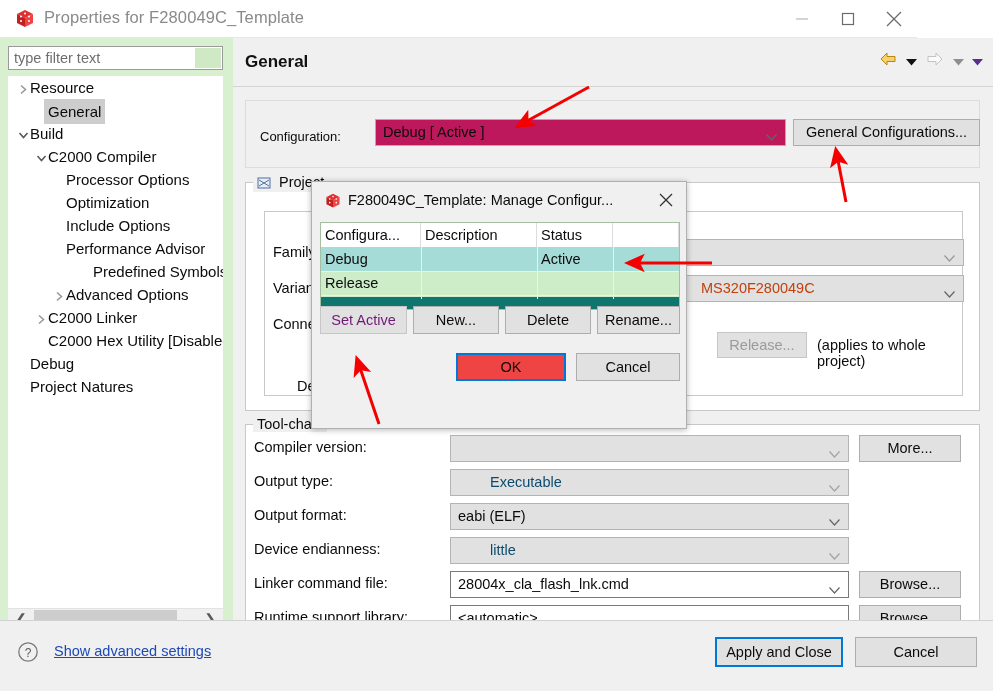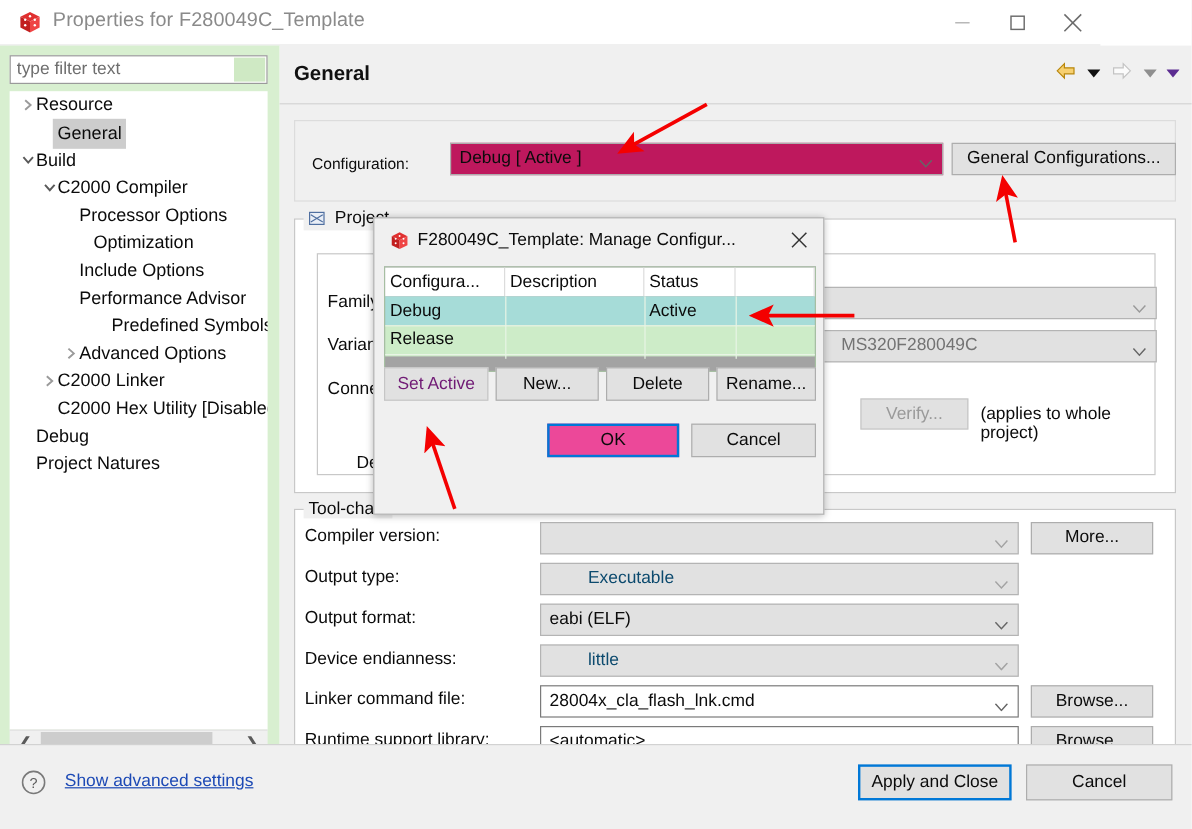--- a/index.html
+++ b/index.html
@@ -184,21 +184,21 @@
   #dlg-title-icon{ position:absolute; left:12px; top:10px; }
   #dlg-title{
     position:absolute; left:36px; top:10px; font-size:14.5px; white-space:nowrap;
   }
   #dlg-close{
     position:absolute; right:4px; top:4px; width:32px; height:28px; cursor:default;
   }
   #dlg-close svg{ position:absolute; left:50%; top:50%; transform:translate(-50%,-50%); }
   #dlg-table{
     position:absolute; left:8px; top:40px; width:360px; height:88px;
-    border:1px solid #a6bfa2; background:#a3a3a3;
+    border:1px solid #a6bfa2; background:#0f766e;
   }
   .dt-row{ position:absolute; left:0; width:358px; height:24px; }
   .dt-row.head{ top:0; background:#ffffff; }
   .dt-row.r0{ top:24px; background:#a6dcd8; }
   .dt-row.r1{ top:48px; background:#cdecc8; }
   .dt-row.r2{ top:72px; background:#cdecc8; height:2px;}
   .dt-cell{ position:absolute; top:0; height:24px; line-height:24px; font-size:14.5px; padding-left:4px; white-space:nowrap; overflow:hidden; }
   .c0{ left:0; width:100px; }
   .c1{ left:100px; width:116px; }
   .c2{ left:216px; width:76px; }
@@ -210,21 +210,21 @@
   .dbtn{
     position:absolute; height:28px; background:#e1e1e1; border:1px solid #adadad;
     text-align:center; line-height:26px; font-size:14.5px;
   }
   #dbtn-setactive{ left:8px; top:124px; width:87px; color:#701a75; border-color:#c6c6c6; }
   #dbtn-new{ left:101px; top:124px; width:86px; }
   #dbtn-delete{ left:193px; top:124px; width:86px; }
   #dbtn-rename{ left:285px; top:124px; width:83px; }
   #dbtn-ok{
     position:absolute; left:144px; top:171px; width:110px; height:28px;
-    background:#ec4899; border:2px solid #0078d7; text-align:center; line-height:24px; font-size:14.5px;
+    background:#ef4444; border:2px solid #0078d7; text-align:center; line-height:24px; font-size:14.5px;
   }
   #dbtn-cancel{
     position:absolute; left:264px; top:171px; width:104px; height:28px;
     background:#e1e1e1; border:1px solid #adadad; text-align:center; line-height:26px; font-size:14.5px;
   }
 
   
   #arrows{ position:absolute; left:0; top:0; width:993px; height:691px; pointer-events:none; }
 </style>
 </head>
@@ -273,21 +273,21 @@
             <polyline points="2,1.5 6.5,5.5 2,9.5" fill="none" stroke="#9a9a9a" stroke-width="1.6"></polyline>
           </svg></span><span class="tlabel">Resource</span></div>
       <div class="tnode sel" style="padding-left: 26px;"><span class="twist"></span><span class="tlabel">General</span></div>
       <div class="tnode" style="padding-left: 8px;"><span class="twist"><svg width="11" height="9" viewBox="0 0 11 9">
             <polyline points="1.5,2 5.5,6.5 9.5,2" fill="none" stroke="#5a5a5a" stroke-width="1.6"></polyline>
           </svg></span><span class="tlabel">Build</span></div>
       <div class="tnode" style="padding-left: 26px;"><span class="twist"><svg width="11" height="9" viewBox="0 0 11 9">
             <polyline points="1.5,2 5.5,6.5 9.5,2" fill="none" stroke="#5a5a5a" stroke-width="1.6"></polyline>
           </svg></span><span class="tlabel">C2000 Compiler</span></div>
       <div class="tnode" style="padding-left: 44px;"><span class="twist"></span><span class="tlabel">Processor Options</span></div>
-      <div class="tnode" style="padding-left: 56px;"><span class="twist"></span><span class="tlabel">Optimization</span></div>
+      <div class="tnode" style="padding-left: 44px;"><span class="twist"></span><span class="tlabel">Optimization</span></div>
       <div class="tnode" style="padding-left: 44px;"><span class="twist"></span><span class="tlabel">Include Options</span></div>
       <div class="tnode" style="padding-left: 44px;"><span class="twist"></span><span class="tlabel">Performance Advisor</span></div>
       <div class="tnode" style="padding-left: 24px; margin-left: 47px;"><span class="twist"></span><span class="tlabel">Predefined Symbols</span></div>
       <div class="tnode" style="padding-left: 44px;"><span class="twist"><svg width="9" height="11" viewBox="0 0 9 11">
             <polyline points="2,1.5 6.5,5.5 2,9.5" fill="none" stroke="#9a9a9a" stroke-width="1.6"></polyline>
           </svg></span><span class="tlabel">Advanced Options</span></div>
       <div class="tnode" style="padding-left: 26px;"><span class="twist"><svg width="9" height="11" viewBox="0 0 9 11">
             <polyline points="2,1.5 6.5,5.5 2,9.5" fill="none" stroke="#9a9a9a" stroke-width="1.6"></polyline>
           </svg></span><span class="tlabel">C2000 Linker</span></div>
       <div class="tnode" style="padding-left: 26px;"><span class="twist"></span><span class="tlabel">C2000 Hex Utility  [Disabled]</span></div>
@@ -355,32 +355,32 @@
           <span class="chev">
             <svg width="11" height="7" viewBox="0 0 11 7">
                 <polyline points="0.5,0.5 5.5,6 10.5,0.5" fill="none" stroke="#999" stroke-width="1.2"></polyline>
               </svg>
           </span>
         </div>
       </div>
       <div class="drow" style="top:62px">
         <span class="dlab">Variant:</span>
         <div class="dcombo disabled" style="left:196px; top:1px; width:503px;">
-          <span class="val" style="left:239px; color:#737373;text-align:right;">MS320F280049C</span>
+          <span class="val" style="left:239px; color:#c2410c;text-align:right;">MS320F280049C</span>
           <span class="chev">
             <svg width="11" height="7" viewBox="0 0 11 7">
                 <polyline points="0.5,0.5 5.5,6 10.5,0.5" fill="none" stroke="#666" stroke-width="1.2"></polyline>
               </svg>
           </span>
         </div>
       </div>
       <div class="drow" style="top:98px">
         <span class="dlab">Connection:</span>
       </div>
-      <div id="verify-btn">Verify...</div>
+      <div id="verify-btn">Release...</div>
       <span id="verify-note">(applies to whole project)</span>
       <span id="auto-note">n automatically</span>
       <span id="dev-legend">Device</span>
     </div>
   </div>
   <span id="proj-legend">
     <span class="pl-ic">
       <svg width="14" height="14" viewBox="0 0 14 14">
         <rect x="1" y="2" width="12" height="10" fill="#e9eef6" stroke="#4f6fa0" stroke-width="1"></rect>
         <line x1="2" y1="4" x2="12" y2="10" stroke="#4f6fa0" stroke-width="1"></line>

